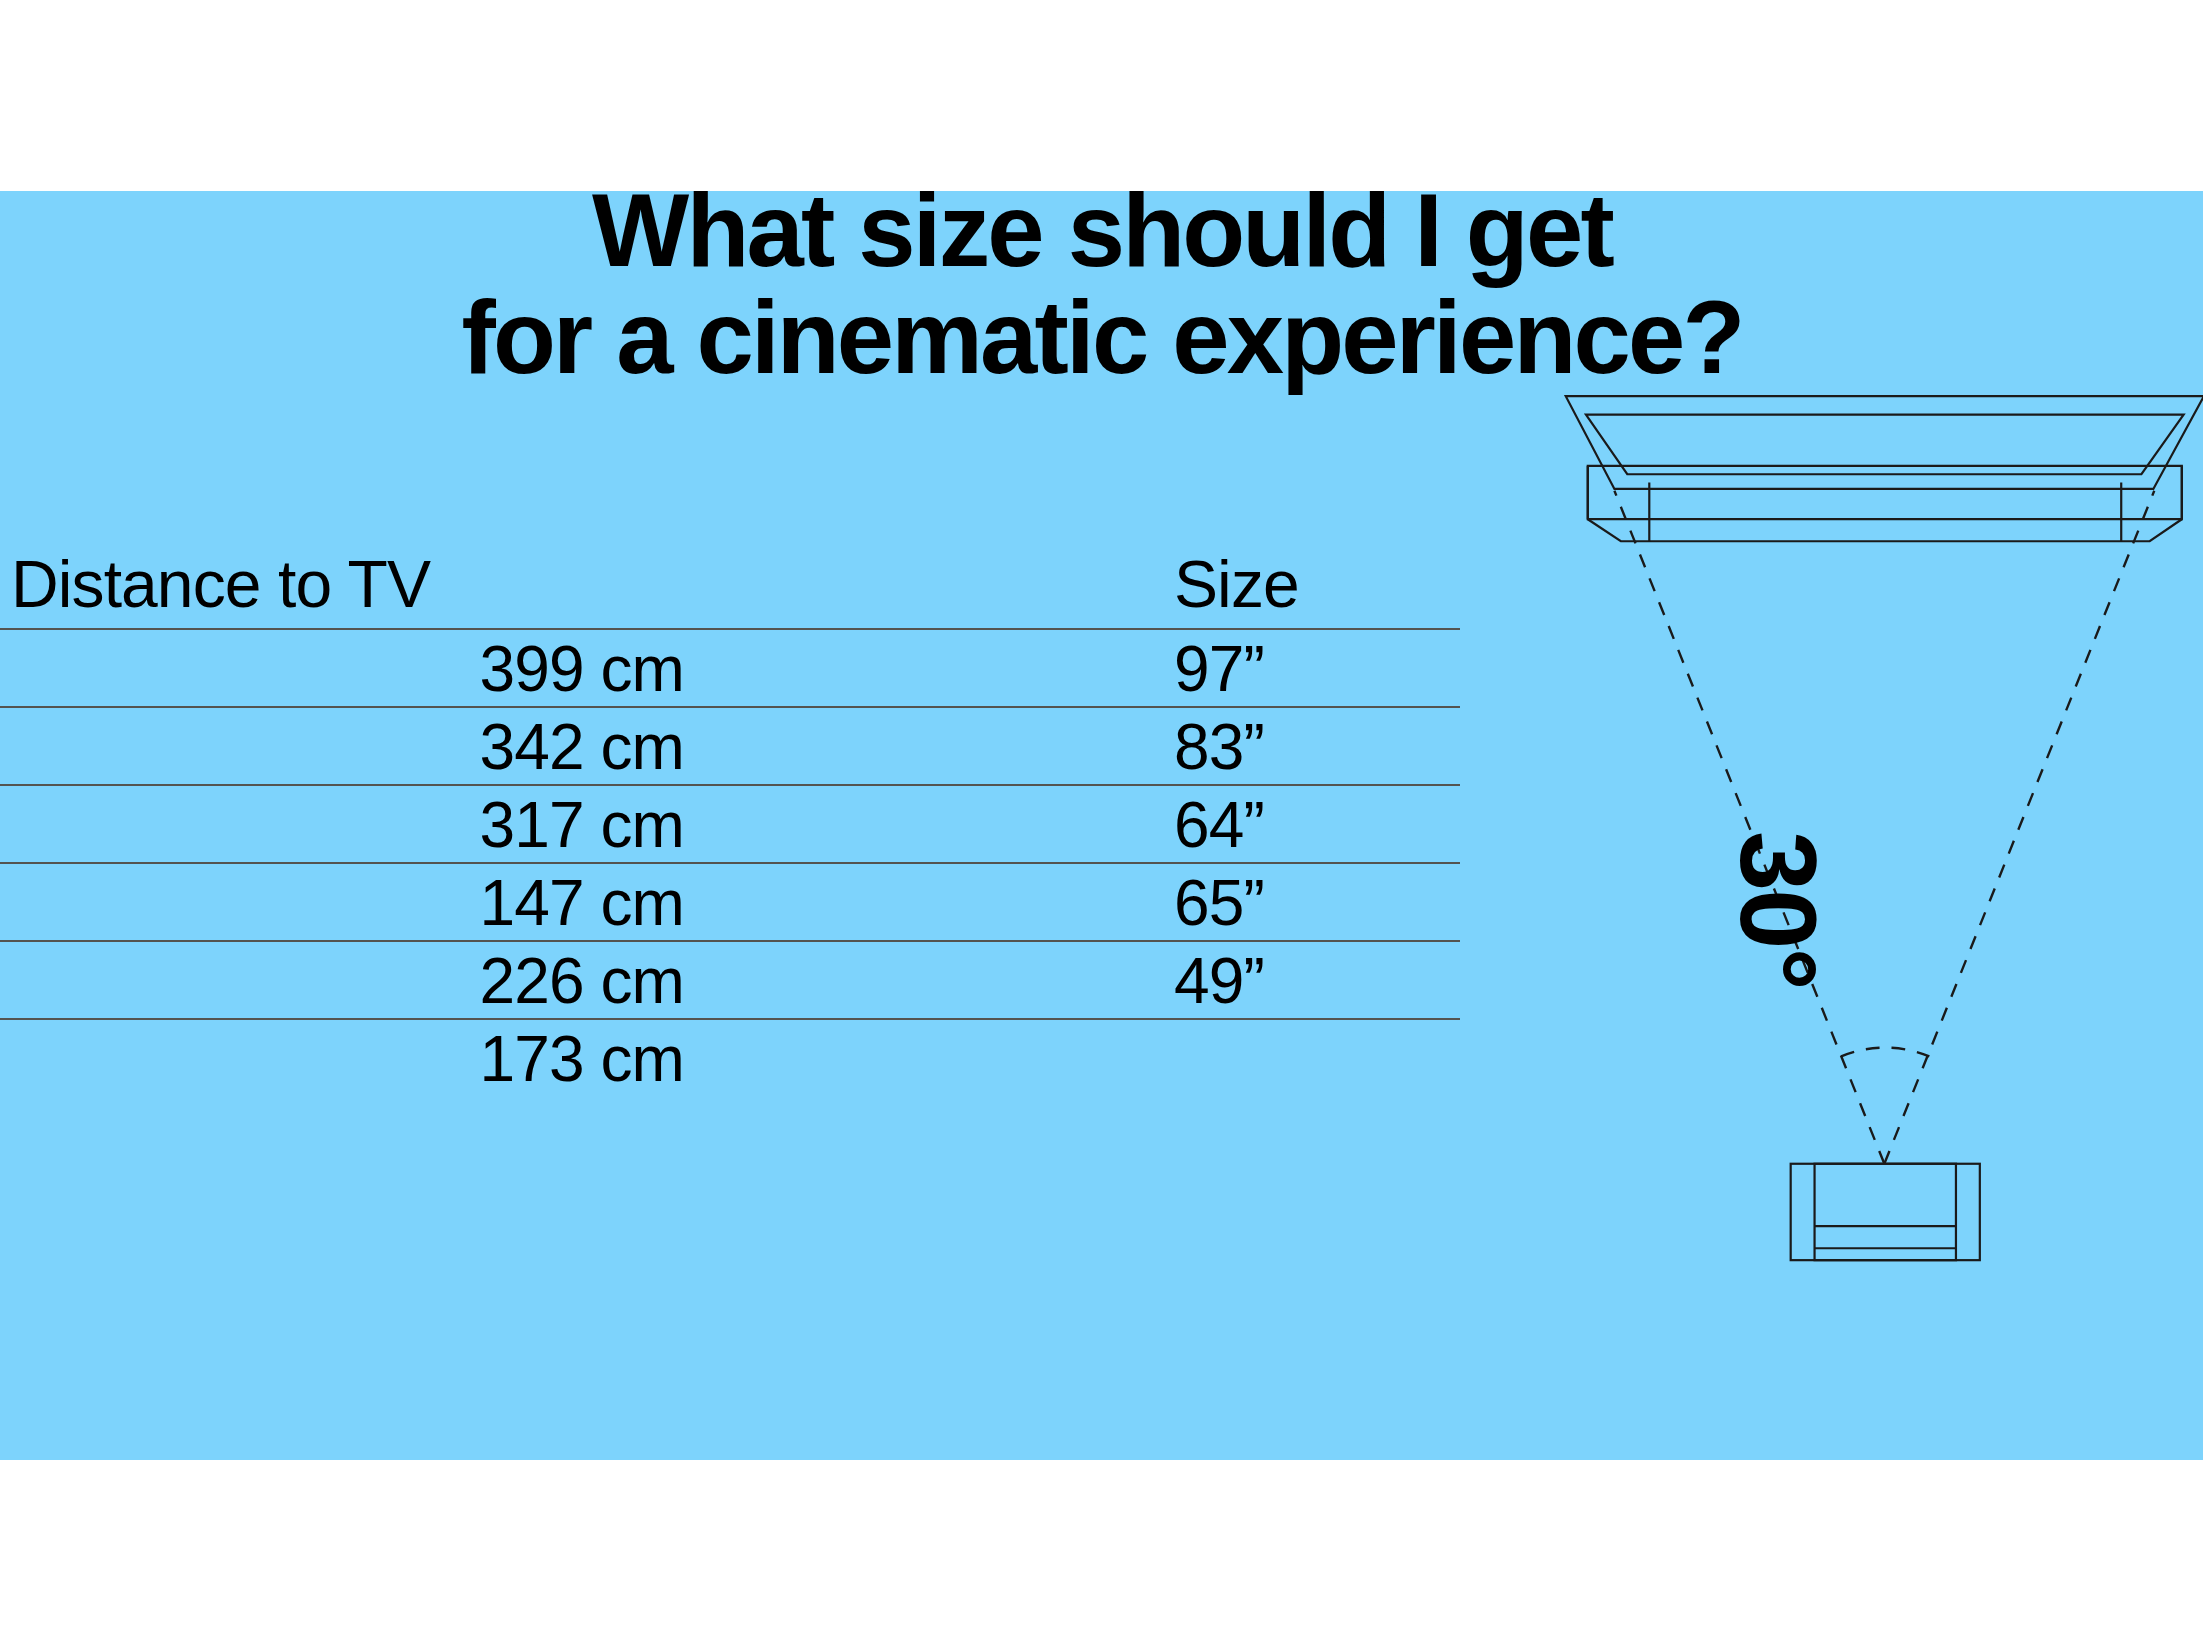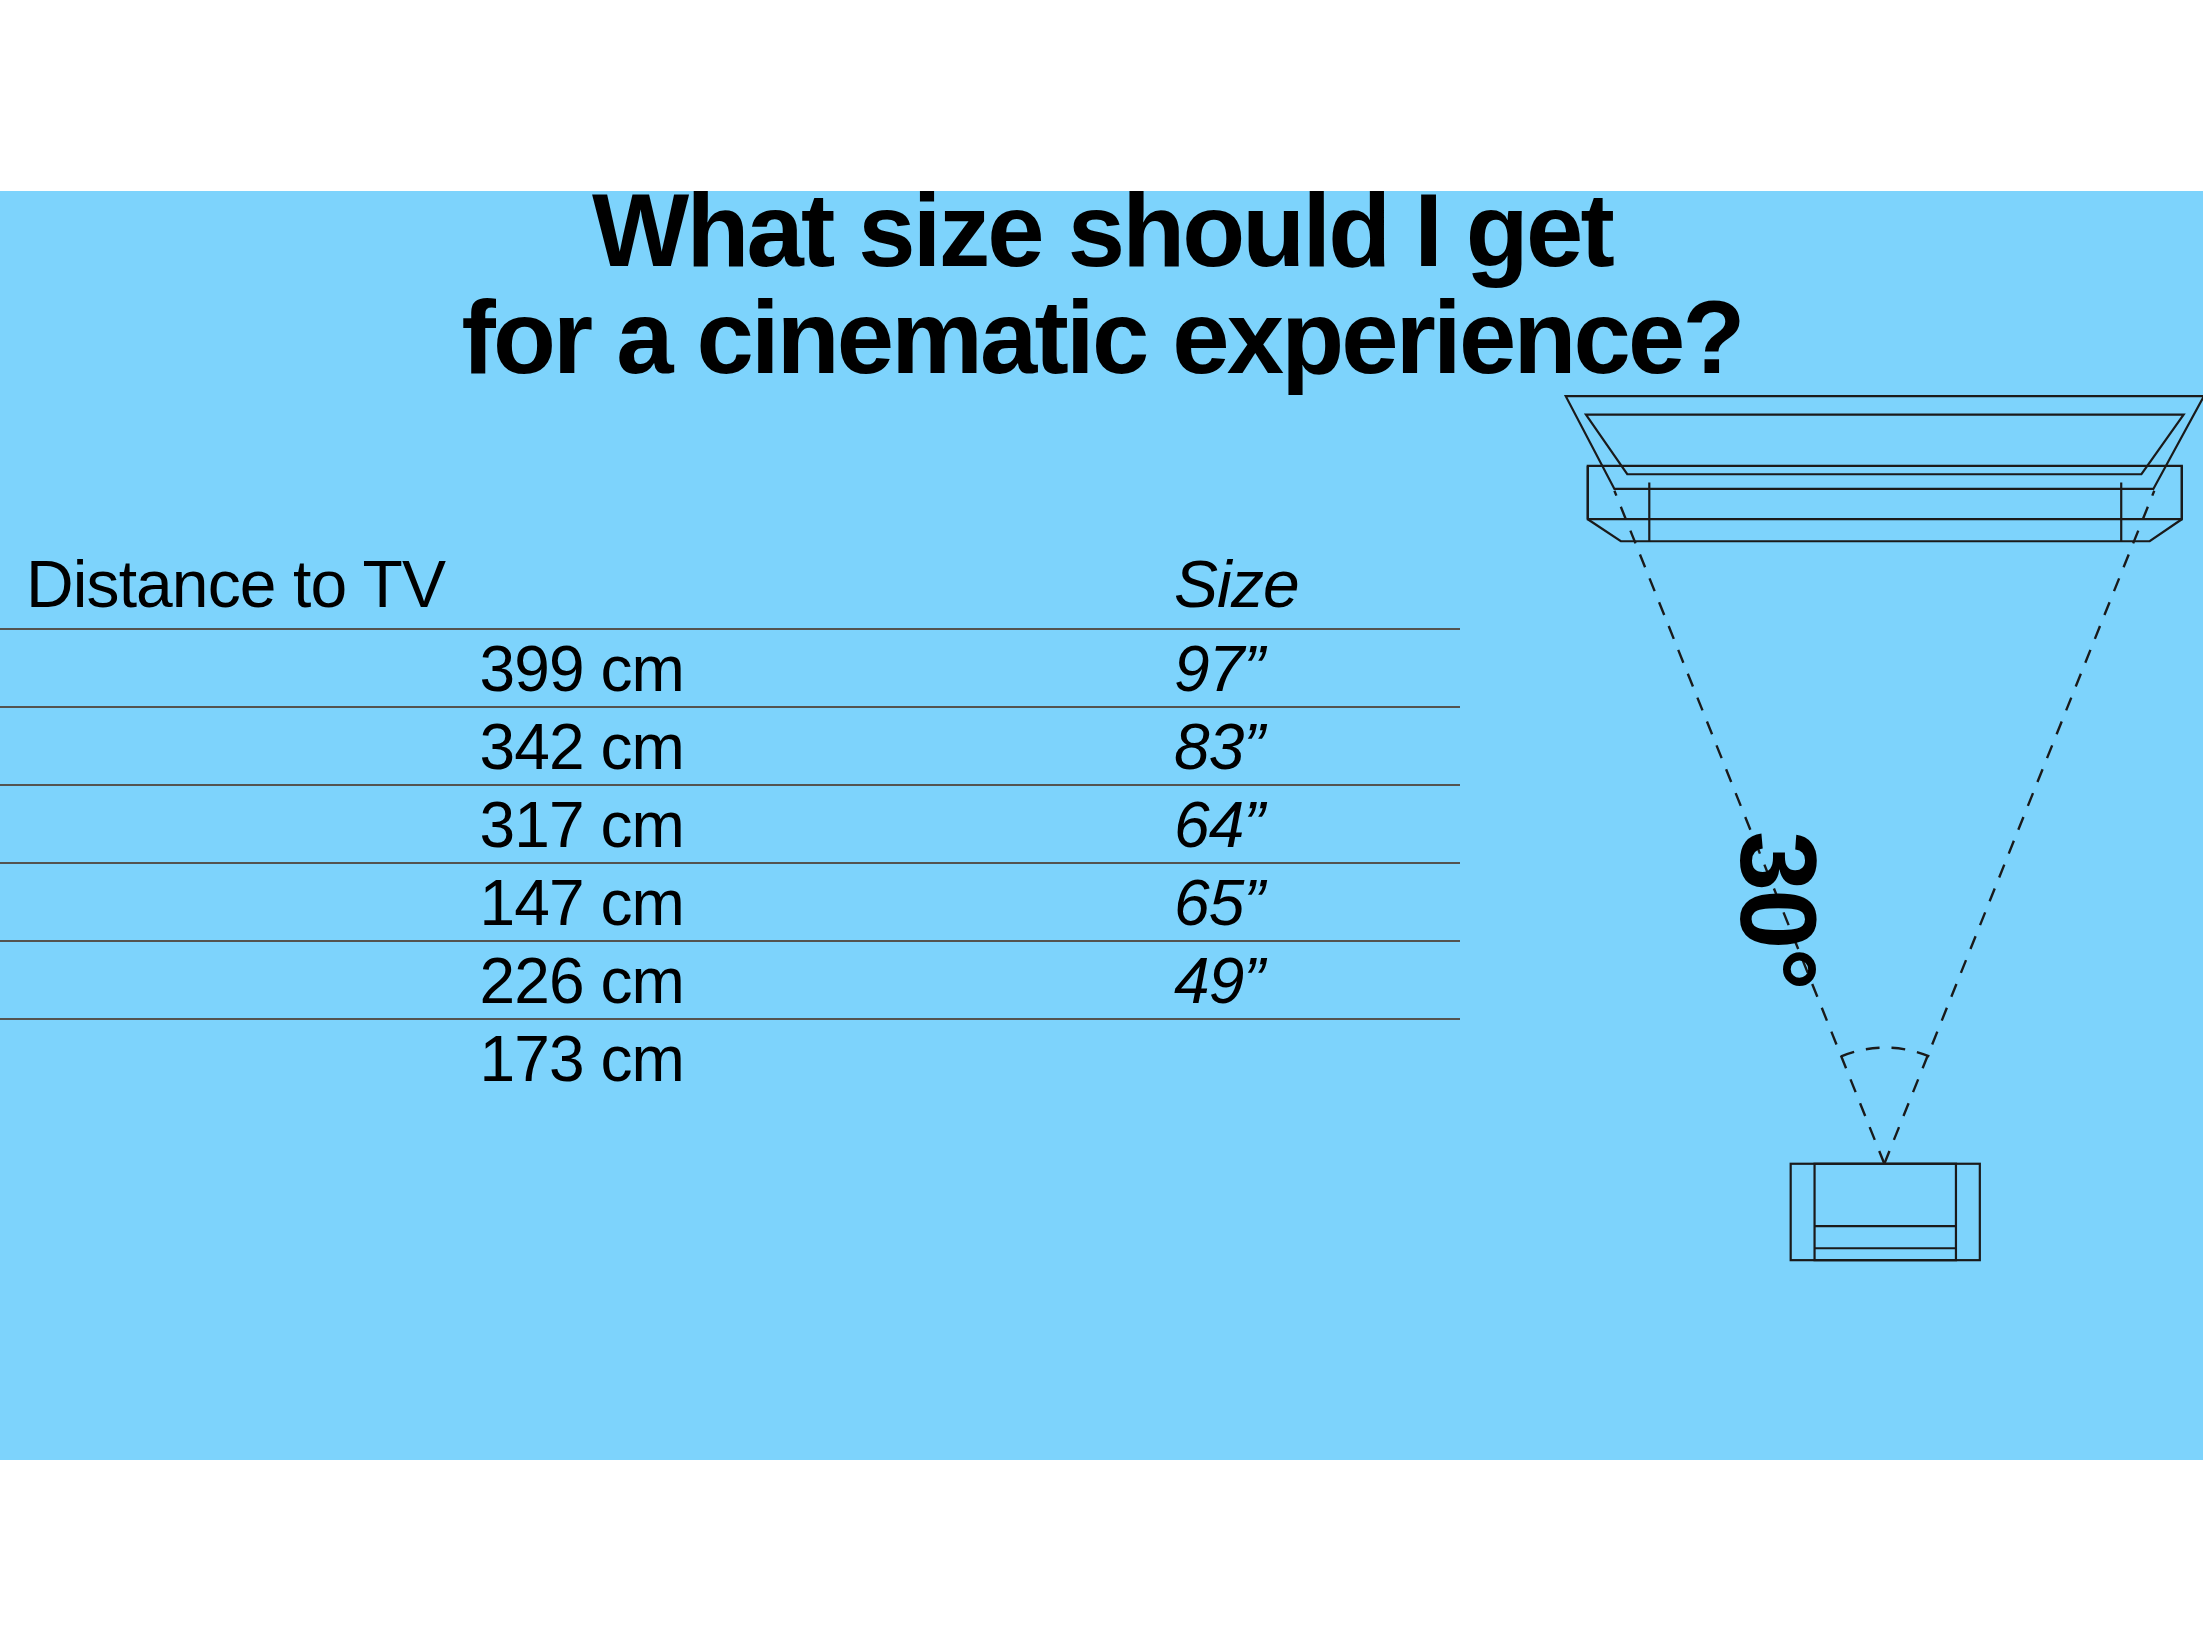--- a/index.html
+++ b/index.html
@@ -90,25 +90,24 @@
     top: 0;
     width: 294px;
     height: 100%;
     display: flex;
     align-items: center;
     justify-content: flex-start;
     font-size: 64px;
     font-weight: 500;
     letter-spacing: -0.9px;
     color: #000;
-    font-style: italic;
   }
   .trow.header .cell-distance {
     justify-content: flex-start;
-    padding-left: 26px;
+    padding-left: 11px;
     width: 684px;
     font-size: 66px;
     font-weight: 400;
   }
   .trow.header .cell-size {
     font-size: 66px;
     font-weight: 400;
   }
 
   

